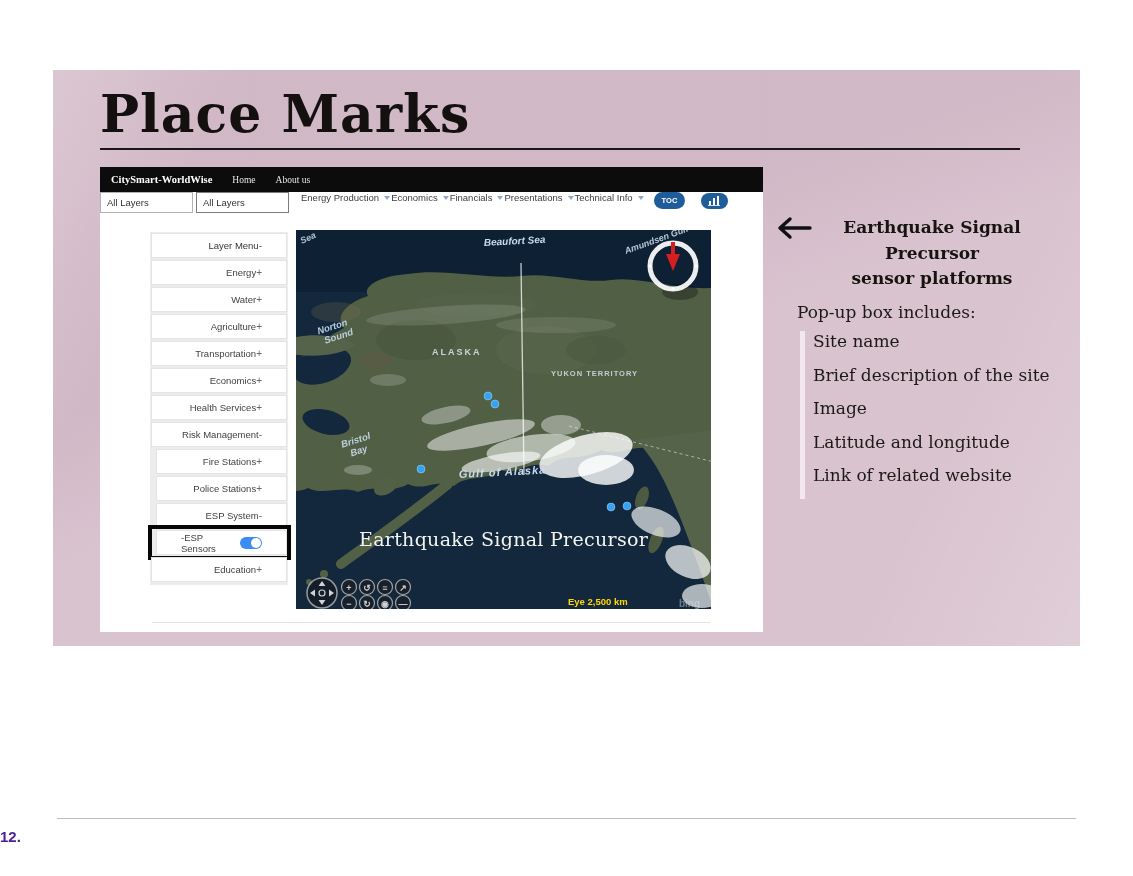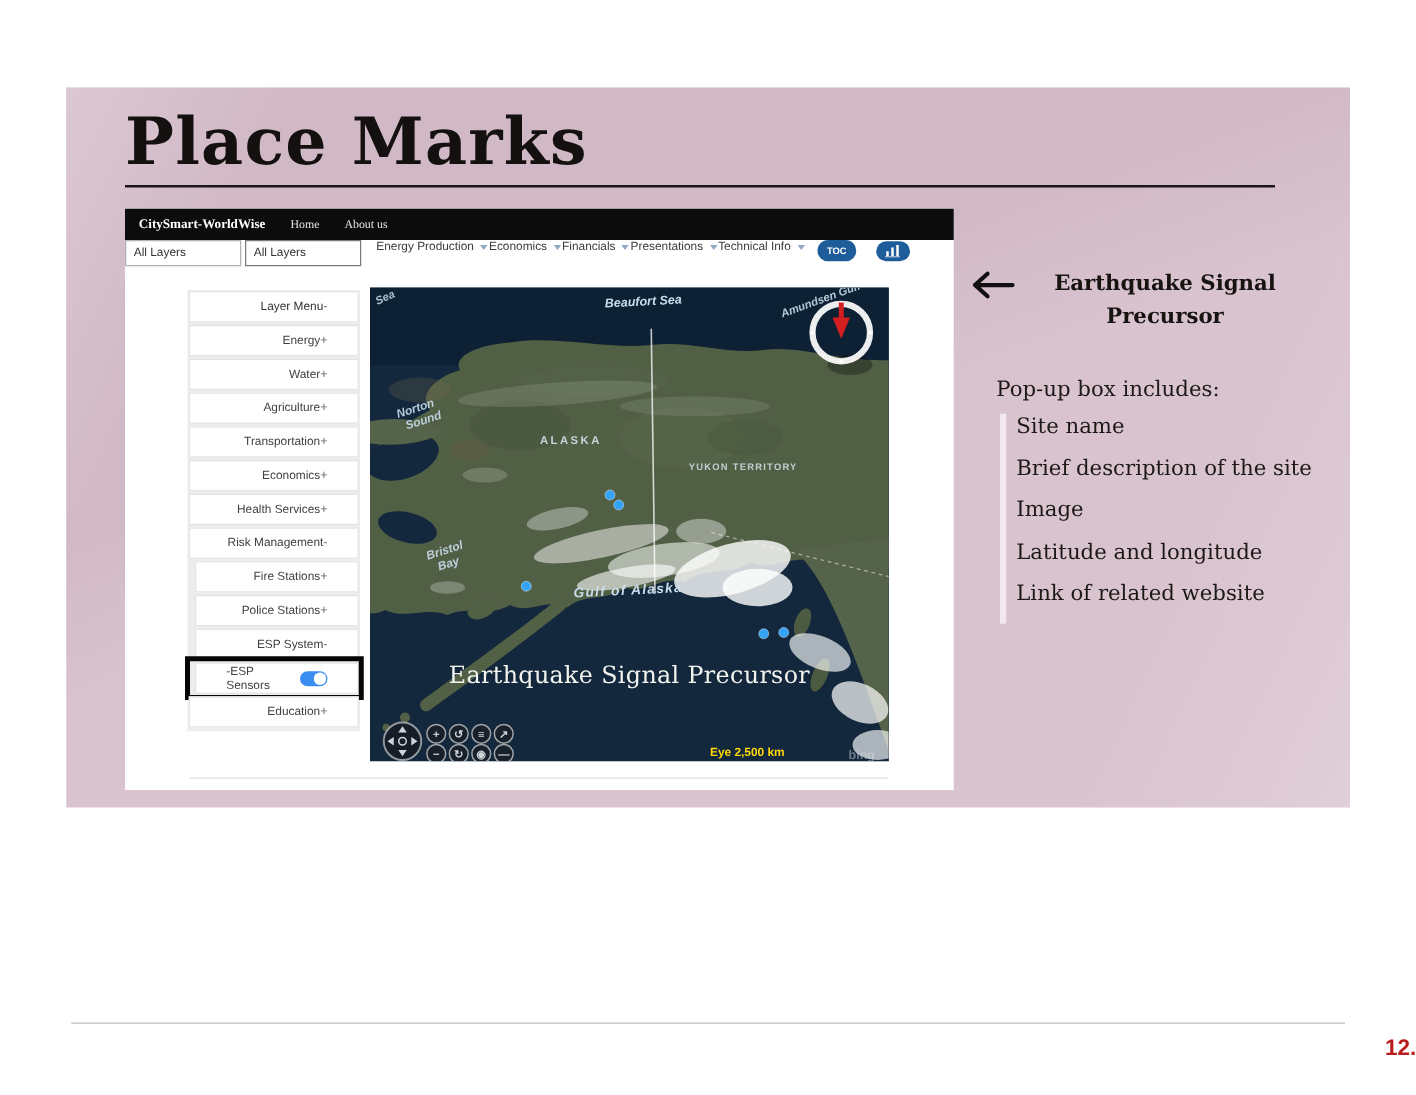--- a/index.html
+++ b/index.html
@@ -57,22 +57,22 @@
   .anno-arrow { position:absolute; left:771px; top:199px; }
   .anno-heading { position:absolute; left:812px; top:200px; width:240px; text-align:center;
     font-family:"DejaVu Serif", serif; font-weight:bold; font-size:17px; color:#161311; line-height:1.5; }
   .popup-title { position:absolute; left:797px; top:287px; font-family:"DejaVu Serif", serif;
     font-size:17px; color:#1c1916; }
   .popup-list { position:absolute; left:800px; top:316px; border-left:5px solid #f2e8ee; padding-left:8px; }
   .popup-list p { font-family:"DejaVu Serif", serif; font-size:17px; color:#1c1916; margin-bottom:13.5px; }
 
   
   .footer-rule { position:absolute; left:57px; top:818px; width:1019px; height:1px; background:#bcbfc1; }
-  .page-number { position:absolute; left:0; top:828px; width:1133px; text-align:right;
-    font-size:18px; font-weight:bold; color:#b91c1c; }
+  .page-number { position:absolute; left:0; top:828px; width:1133px; text-align:left;
+    font-size:15px; font-weight:bold; color:#4c1d95; }
 </style>
 </head>
 <body>
 
 <div class="stage">
 
   <div class="slide">
 
     <div class="slide-title" style="position:absolute;left:47px;top:13px;">Place Marks</div>
     <div class="title-rule" style="left:47px;top:78px;"></div>
@@ -307,20 +307,21 @@
       </div>
 
       <div class="app-divider"></div>
     </div>
 
     <svg class="anno-arrow" style="left:720px;top:144px;" width="40" height="28">
       <path d="M37,14 L7,14 M7,14 L17,5 M7,14 L17,23" stroke="#111" stroke-width="3.4" fill="none" stroke-linecap="round" stroke-linejoin="round"></path>
     </svg>
     <div class="anno-heading" style="left:759px;top:145px;">
       <div>Earthquake Signal Precursor</div>
+      <div>sensor platforms</div>
     </div>
 
     <div class="popup-title" style="left:744px;top:232px;">Pop-up box includes:</div>
     <div class="popup-list" style="left:747px;top:261px;">
       <p>Site name</p>
       <p>Brief description of the site</p>
       <p>Image</p>
       <p>Latitude and longitude</p>
       <p>Link of related website</p>
     </div>

